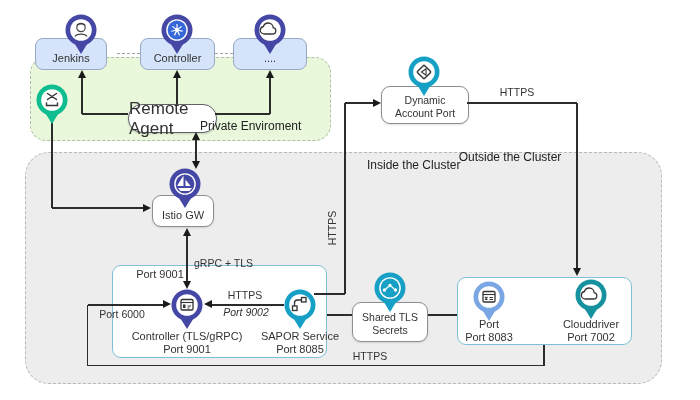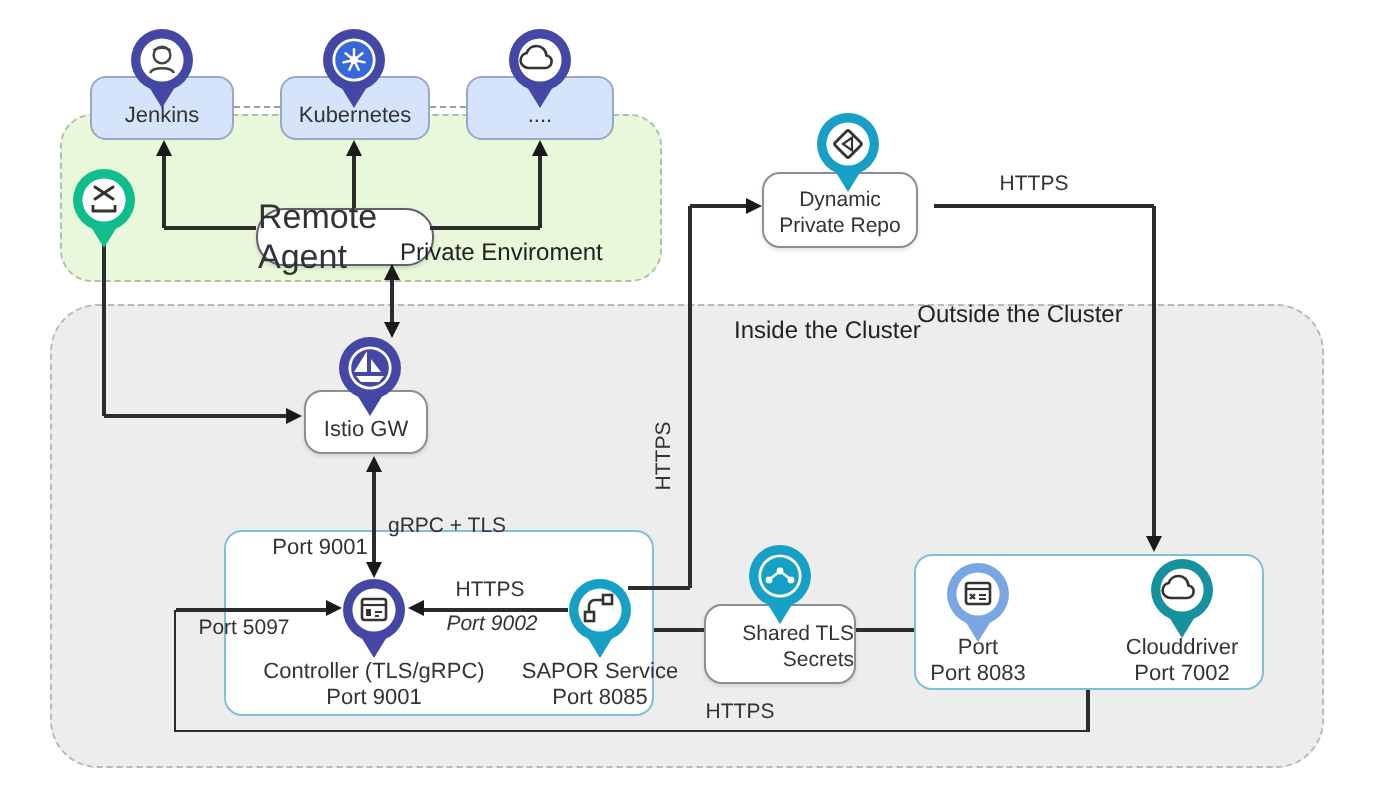--- a/index.html
+++ b/index.html
@@ -42,53 +42,53 @@
 </head>
 <body>
 
 <div class="abs cluster"></div>
 <div class="abs privenv"></div>
 
 <div class="lbl region-lbl" style="left:367px;top:158px;width:140px;">Inside the Cluster</div>
 <div class="lbl region-lbl lbl-c" style="left:440px;top:130px;width:140px;margin-top:20px;">Outside the Cluster</div>
 <div class="lbl region-lbl lbl-r" style="left:200px;top:119px;width:122px;">Private Enviroment</div>
 
-<div class="abs bluebox" style="left:45px;top:38px;width:72px;height:32px;">
+<div class="abs bluebox" style="left:35px;top:38px;width:72px;height:32px;">
   <span>Jenkins</span>
 </div>
 <div class="abs bluebox" style="left:140px;top:38px;width:75px;height:32px;">
-  <span>Kubernetes</span>
+  <span>Controller</span>
 </div>
 <div class="abs bluebox" style="left:233px;top:38px;width:74px;height:32px;">
   <span>....</span>
 </div>
 <div class="dash" style="left:117px;top:53px;width:23px;"></div>
 <div class="dash" style="left:215px;top:53px;width:18px;"></div>
 
 <div class="abs pill" style="left:128px;top:104px;width:87px;height:27px;">
   <span>Remote Agent</span>
 </div>
 
 <div class="abs whitebox" style="left:152px;top:195px;width:62px;height:32px;padding-bottom:4px;font-size:11px;">
   <span>Istio GW</span>
 </div>
 
-<div class="abs whitebox" style="left:381px;top:86px;width:78px;height:38px;padding-bottom:3px;">
+<div class="abs whitebox" style="left:381px;top:86px;width:88px;height:38px;padding-bottom:3px;">
   <span>Dynamic</span>
-  <span>Private Repo</span>
+  <span>Account Port</span>
 </div>
 
 <div class="abs whitebox teal-border" style="left:112px;top:265px;width:215px;height:93px;"></div>
 <div class="in-lbl" style="left:130px;top:268px;width:60px;">Port 9001</div>
 <div class="in-lbl" style="left:112px;top:330px;width:150px;">Controller (TLS/gRPC)</div>
 <div class="in-lbl" style="left:112px;top:343px;width:150px;">Port 9001</div>
 <div class="in-lbl" style="left:245px;top:330px;width:110px;">SAPOR Service</div>
 <div class="in-lbl" style="left:245px;top:343px;width:110px;">Port 8085</div>
 
-<div class="abs whitebox" style="left:352px;top:302px;width:76px;height:40px;padding-bottom:4px;align-items:flex-end;">
+<div class="abs whitebox" style="left:352px;top:302px;width:76px;height:40px;padding-bottom:4px;">
   <span>Shared TLS</span>
   <span>Secrets</span>
 </div>
 
 <div class="abs whitebox teal-border" style="left:457px;top:277px;width:175px;height:68px;"></div>
 <div class="in-lbl" style="left:454px;top:318px;width:70px;">Port</div>
 <div class="in-lbl" style="left:454px;top:331px;width:70px;">Port 8083</div>
 <div class="in-lbl" style="left:546px;top:318px;width:90px;">Clouddriver</div>
 <div class="in-lbl" style="left:546px;top:331px;width:90px;">Port 7002</div>
 
@@ -111,21 +111,21 @@
 
 <div class="ln" style="left:186.25px;top:236px;width:1.5px;height:45px;"></div>
 <div class="ah ah-up" style="left:182.5px;top:228px;"></div>
 <div class="ah ah-down" style="left:182.5px;top:281px;"></div>
 <div class="lbl" style="left:194px;top:257px;">gRPC + TLS</div>
 
 <div class="ln" style="left:211px;top:304.25px;width:73px;height:1.5px;"></div>
 <div class="ah ah-left" style="left:203.5px;top:300px;"></div>
 <div class="lbl lbl-c" style="left:220px;top:289px;width:50px;">HTTPS</div>
 <div class="lbl lbl-c" style="left:218px;top:306px;width:56px;font-style:italic;">Port 9002</div>
-<div class="lbl lbl-c" style="left:94px;top:308px;width:56px;">Port 5097</div>
+<div class="lbl lbl-c" style="left:94px;top:308px;width:56px;">Port 6000</div>
 
 <div class="ln" style="left:314px;top:293.25px;width:31px;height:1.5px;"></div>
 <div class="ln" style="left:344.25px;top:103px;width:1.5px;height:191px;"></div>
 <div class="ln" style="left:345px;top:102.25px;width:28px;height:1.5px;"></div>
 <div class="ah ah-right" style="left:373px;top:98.5px;"></div>
 <div class="lbl lbl-c" style="left:311px;top:222px;width:42px;transform:rotate(-90deg);">HTTPS</div>
 
 <div class="ln" style="left:467px;top:102.25px;width:110px;height:1.5px;"></div>
 <div class="ln" style="left:576.25px;top:103px;width:1.5px;height:165px;"></div>
 <div class="ah ah-down" style="left:572.5px;top:268px;"></div>

